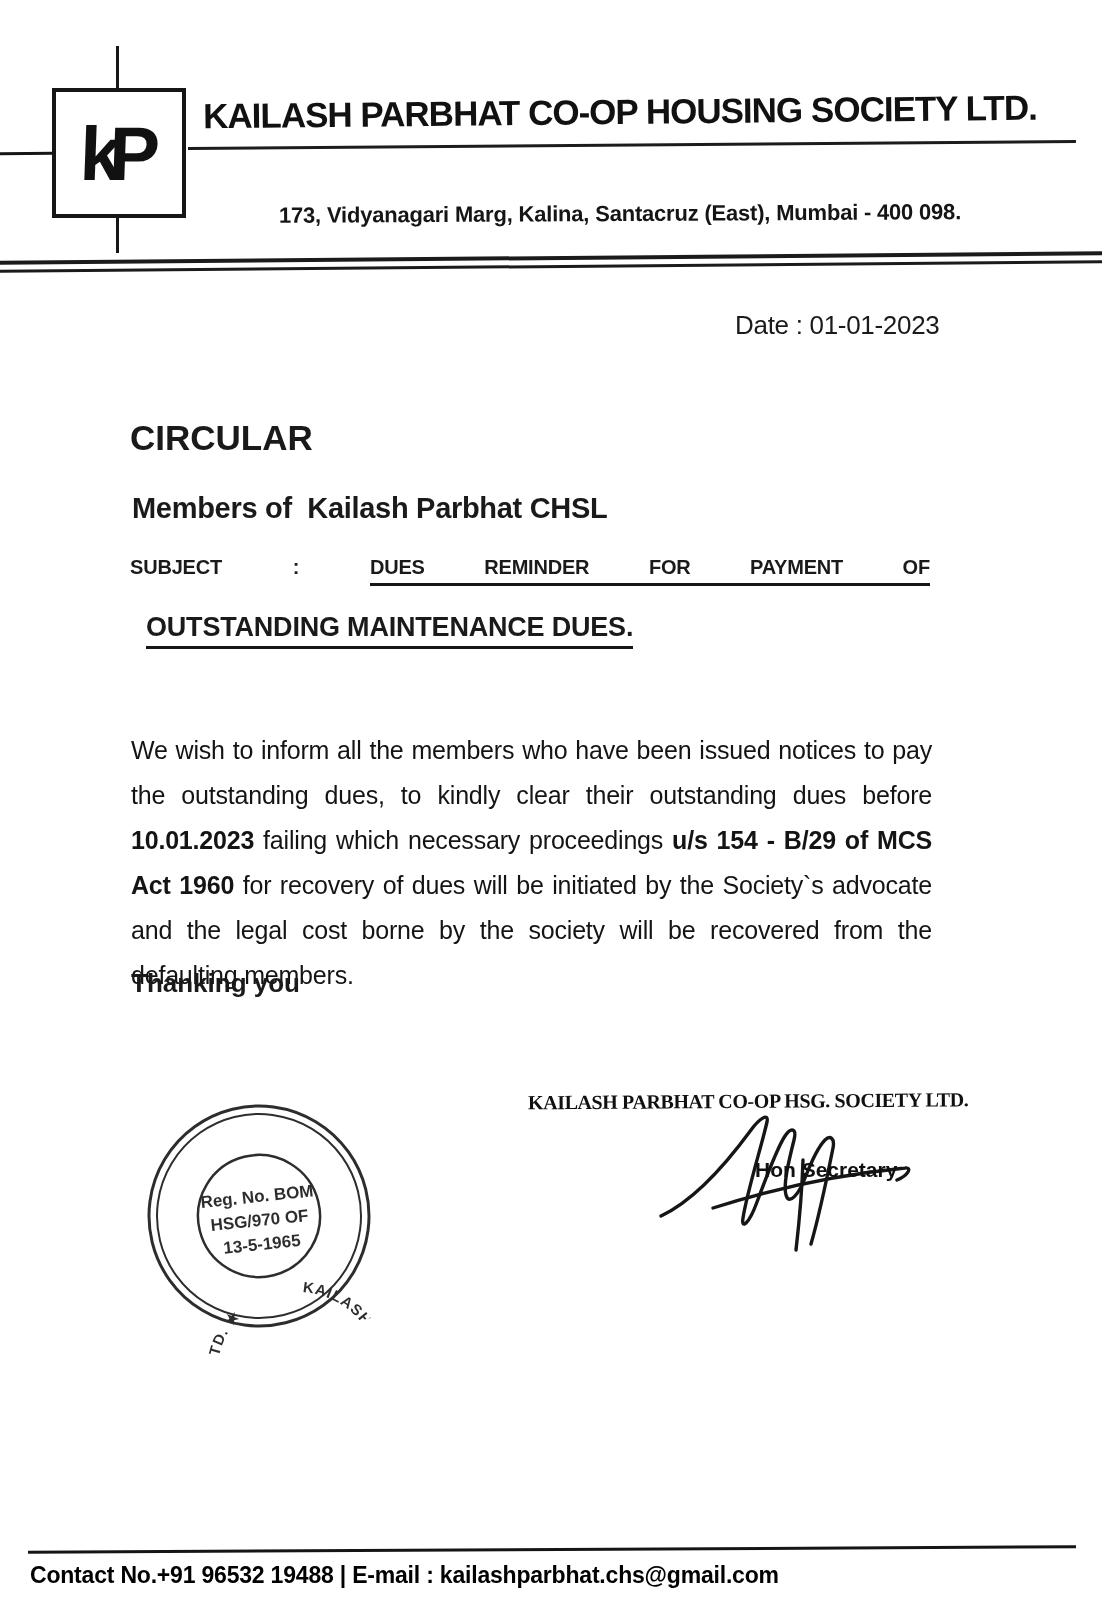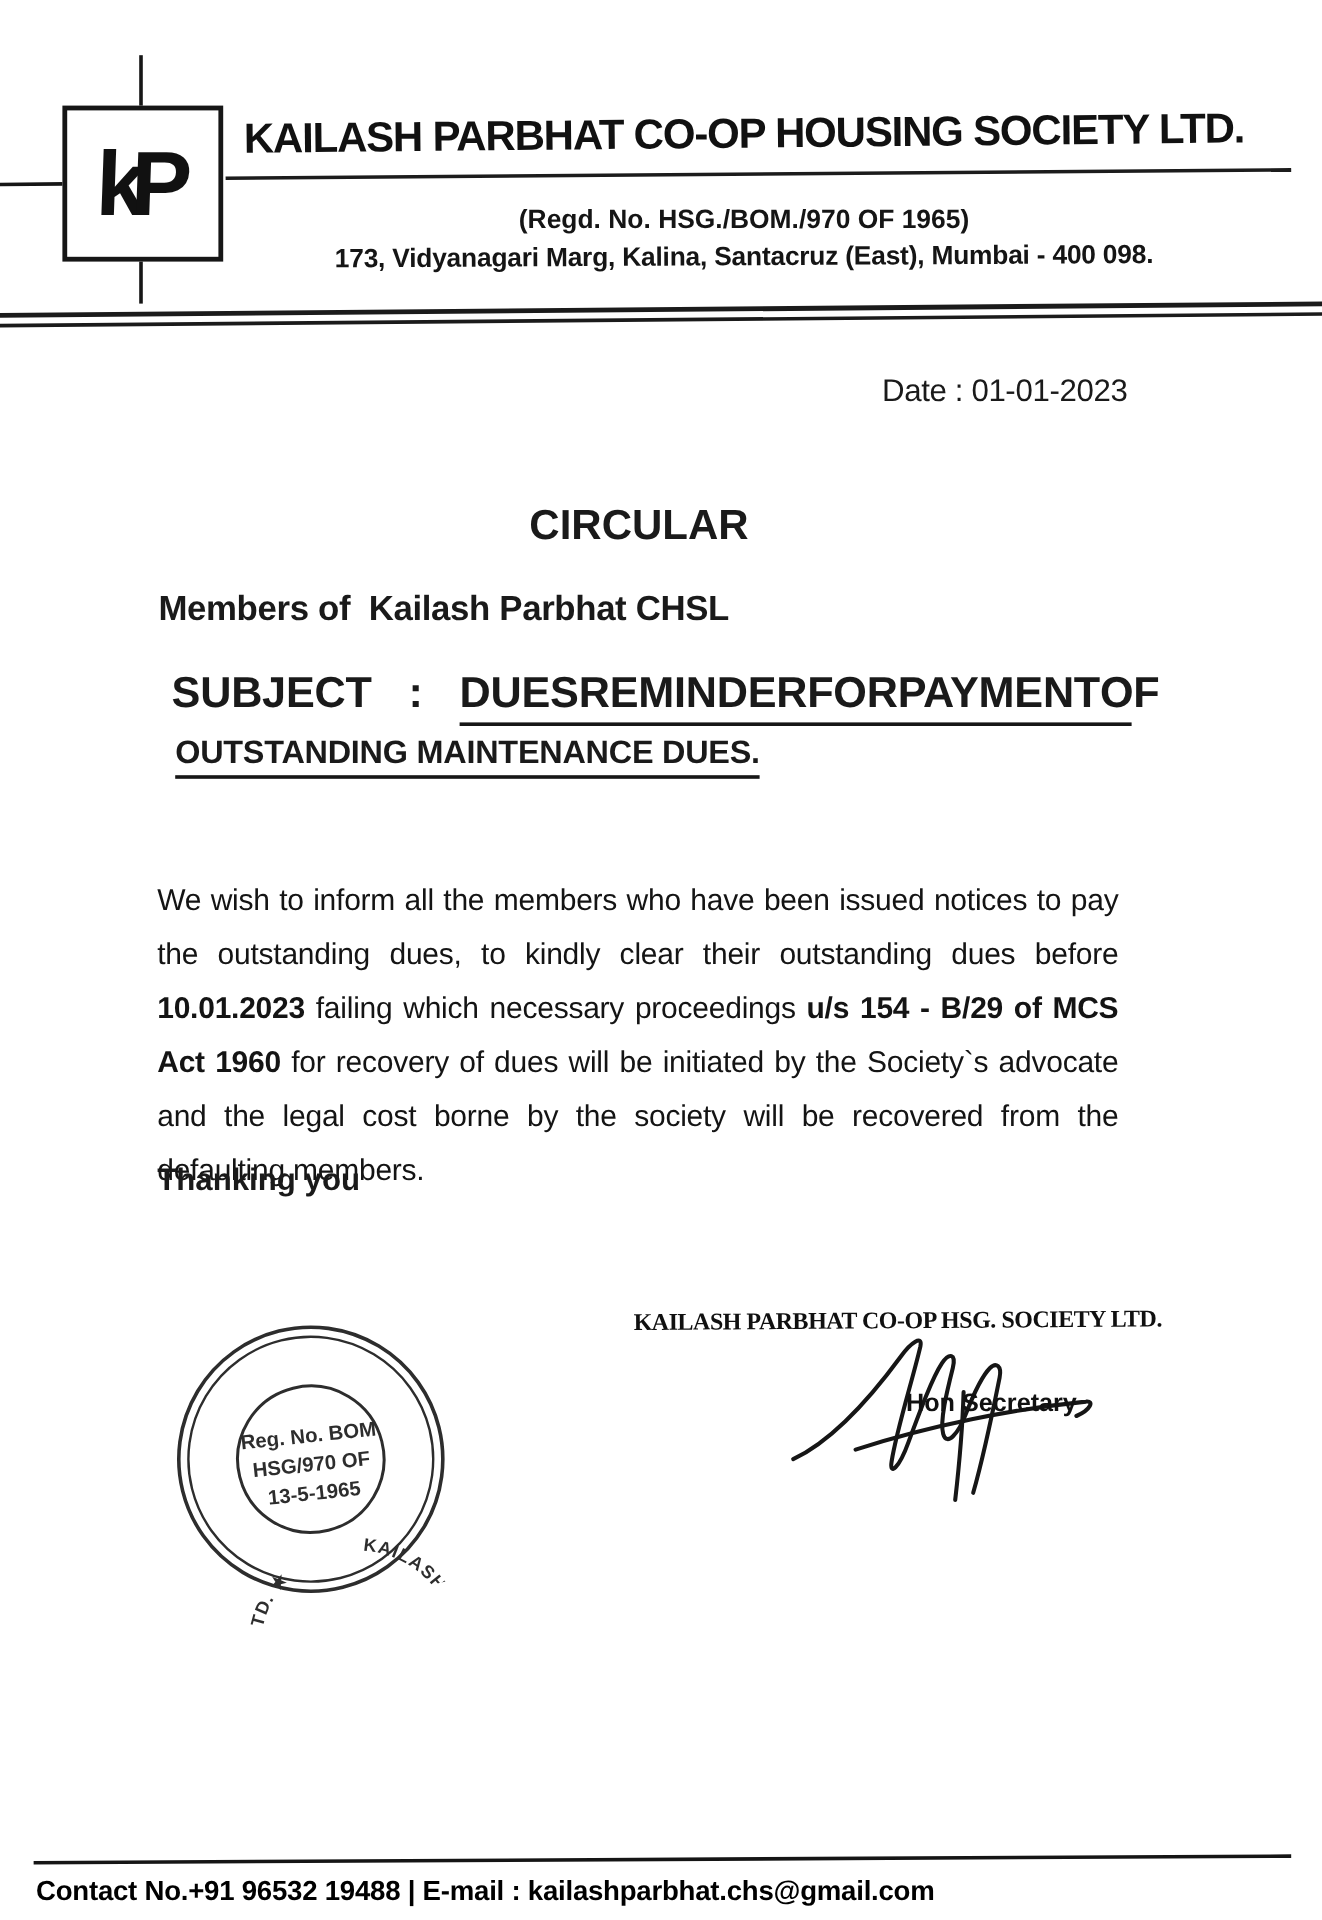--- a/index.html
+++ b/index.html
@@ -52,34 +52,34 @@
   }
   .double-rule{
     left:-4px;top:256px;width:1112px;height:5px;
     border-top:4px solid #1b1b1b;border-bottom:3px solid #1b1b1b;
     transform:rotate(-0.5deg);
   }
 
   
   .date-line{left:735px;top:310px;font-weight:normal;font-size:26px;letter-spacing:-0.3px;}
   .circular-heading{
-    left:130px;top:418px;width:805px;text-align:center;
+    left:130px;top:418px;width:805px;text-align:left;
     font-weight:bold;font-size:35px;letter-spacing:0;
   }
   .addressee{
     left:132px;top:492px;font-weight:bold;font-size:29px;
     white-space:pre-wrap;letter-spacing:-0.3px;
   }
 
   
   .subject-l1{
     left:130px;top:556px;width:800px;
-    font-weight:bold;font-size:36px;letter-spacing:-0.2px;
+    font-weight:bold;font-size:20px;letter-spacing:-0.2px;
     text-align:justify;text-align-last:justify;white-space:nowrap;
-    display:flex;justify-content:space-between;margin-left:13px;
+    display:flex;justify-content:space-between;
   }
   .subject-l2{left:146px;top:612px;font-weight:bold;font-size:27px;letter-spacing:-0.2px;}
   .u-line{border-bottom:3px solid #161616;padding-bottom:4px;}
   .u-words{display:inline-flex;justify-content:space-between;width:560px;}
 
   .salutation{left:131px;top:674px;font-weight:bold;font-size:26px;}
 
   
   .body-par{
     left:131px;top:728px;width:801px;
@@ -120,21 +120,20 @@
 
   <div class="abs crosshair-v top"></div>
   <div class="abs crosshair-v bottom"></div>
   <div class="abs crosshair-h-left"></div>
   <div class="abs logo-box">
     <span class="logo-mono">kP</span>
   </div>
 
   <div class="abs header-title">KAILASH PARBHAT CO-OP HOUSING SOCIETY LTD.</div>
   <div class="abs header-underline"></div>
-  <div class="abs header-regd">(Regd. No. HSG./BOM./970 OF 1965)</div>
   <div class="abs header-address">173, Vidyanagari Marg, Kalina, Santacruz (East), Mumbai - 400 098.</div>
   <div class="abs double-rule"></div>
 
   <div class="abs date-line">Date : 01-01-2023</div>
 
   <div class="abs circular-heading">CIRCULAR</div>
   <div class="abs addressee">Members of  Kailash Parbhat CHSL</div>
 
   <div class="abs subject-l1">
     <span>SUBJECT</span>

